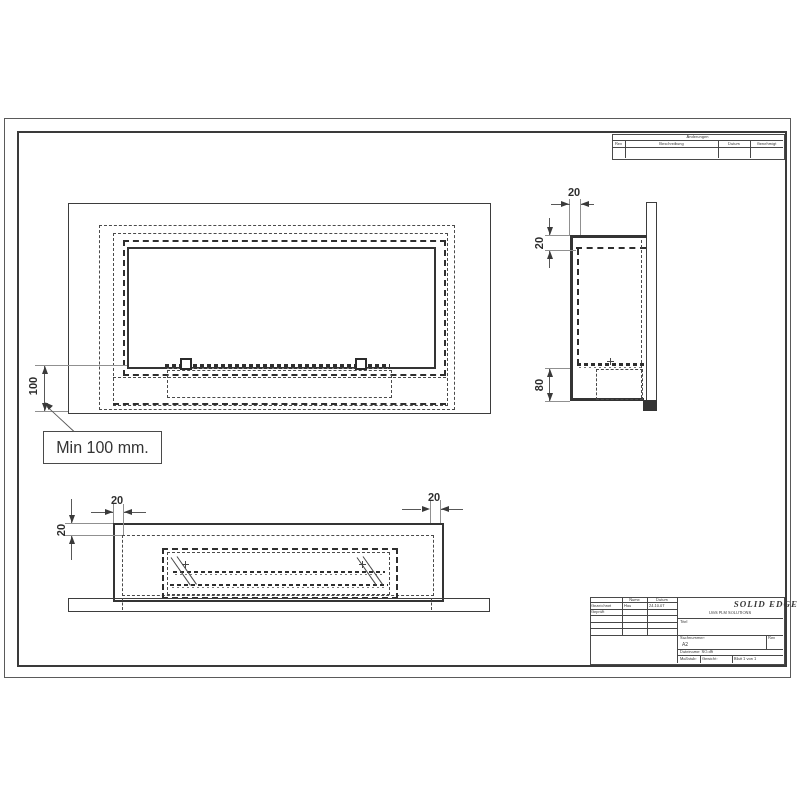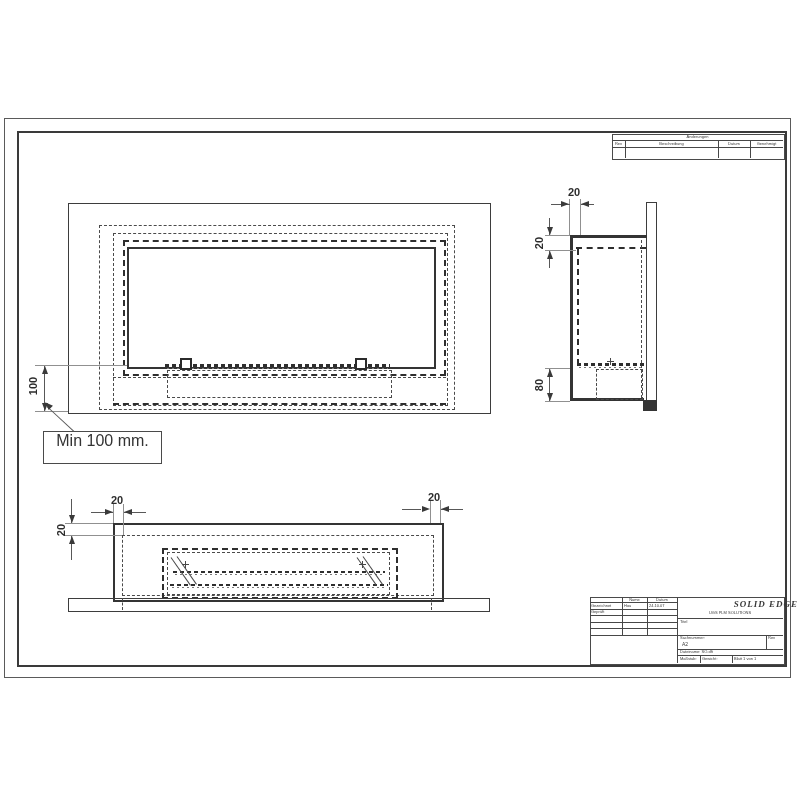--- a/index.html
+++ b/index.html
@@ -20,21 +20,21 @@
   .dot{position:absolute;height:1px;background:repeating-linear-gradient(90deg,#7a7a7a 0 2px,transparent 2px 5px);}
   .arr{position:absolute;width:0;height:0;border:3px solid transparent;}
   .arr.r{border-left:8px solid #3a3a3a;border-right:0;}
   .arr.l{border-right:8px solid #3a3a3a;border-left:0;}
   .arr.u{border-bottom:8px solid #3a3a3a;border-top:0;}
   .arr.d{border-top:8px solid #3a3a3a;border-bottom:0;}
   .dim{position:absolute;font-size:11px;font-weight:600;line-height:1;color:#2d2d2d;text-align:center;}
   .rot{transform:rotate(-90deg);}
   .t{position:absolute;line-height:1;color:#3a3a3a;white-space:nowrap;}
   .tc{text-align:center;}
-  .callout{position:absolute;border:1.5px solid #4a4a4a;background:#fff;display:flex;justify-content:center;font-size:16px;color:#333;}
+  .callout{position:absolute;border:1.5px solid #4a4a4a;background:#fff;display:flex;align-items:center;justify-content:center;font-size:16px;color:#333;}
   .leader{position:absolute;height:1px;background:#5a5a5a;transform-origin:0 50%;}
   .diag{position:absolute;height:1px;background:#4a4a4a;transform-origin:0 50%;}
   .logo{font-family:"Liberation Serif",serif;font-style:italic;font-weight:bold;letter-spacing:1px;}
   .tiny{font-size:4px;}
   .tiny2{font-size:5px;}
 </style>
 </head>
 <body>
 
 <div id="page">

